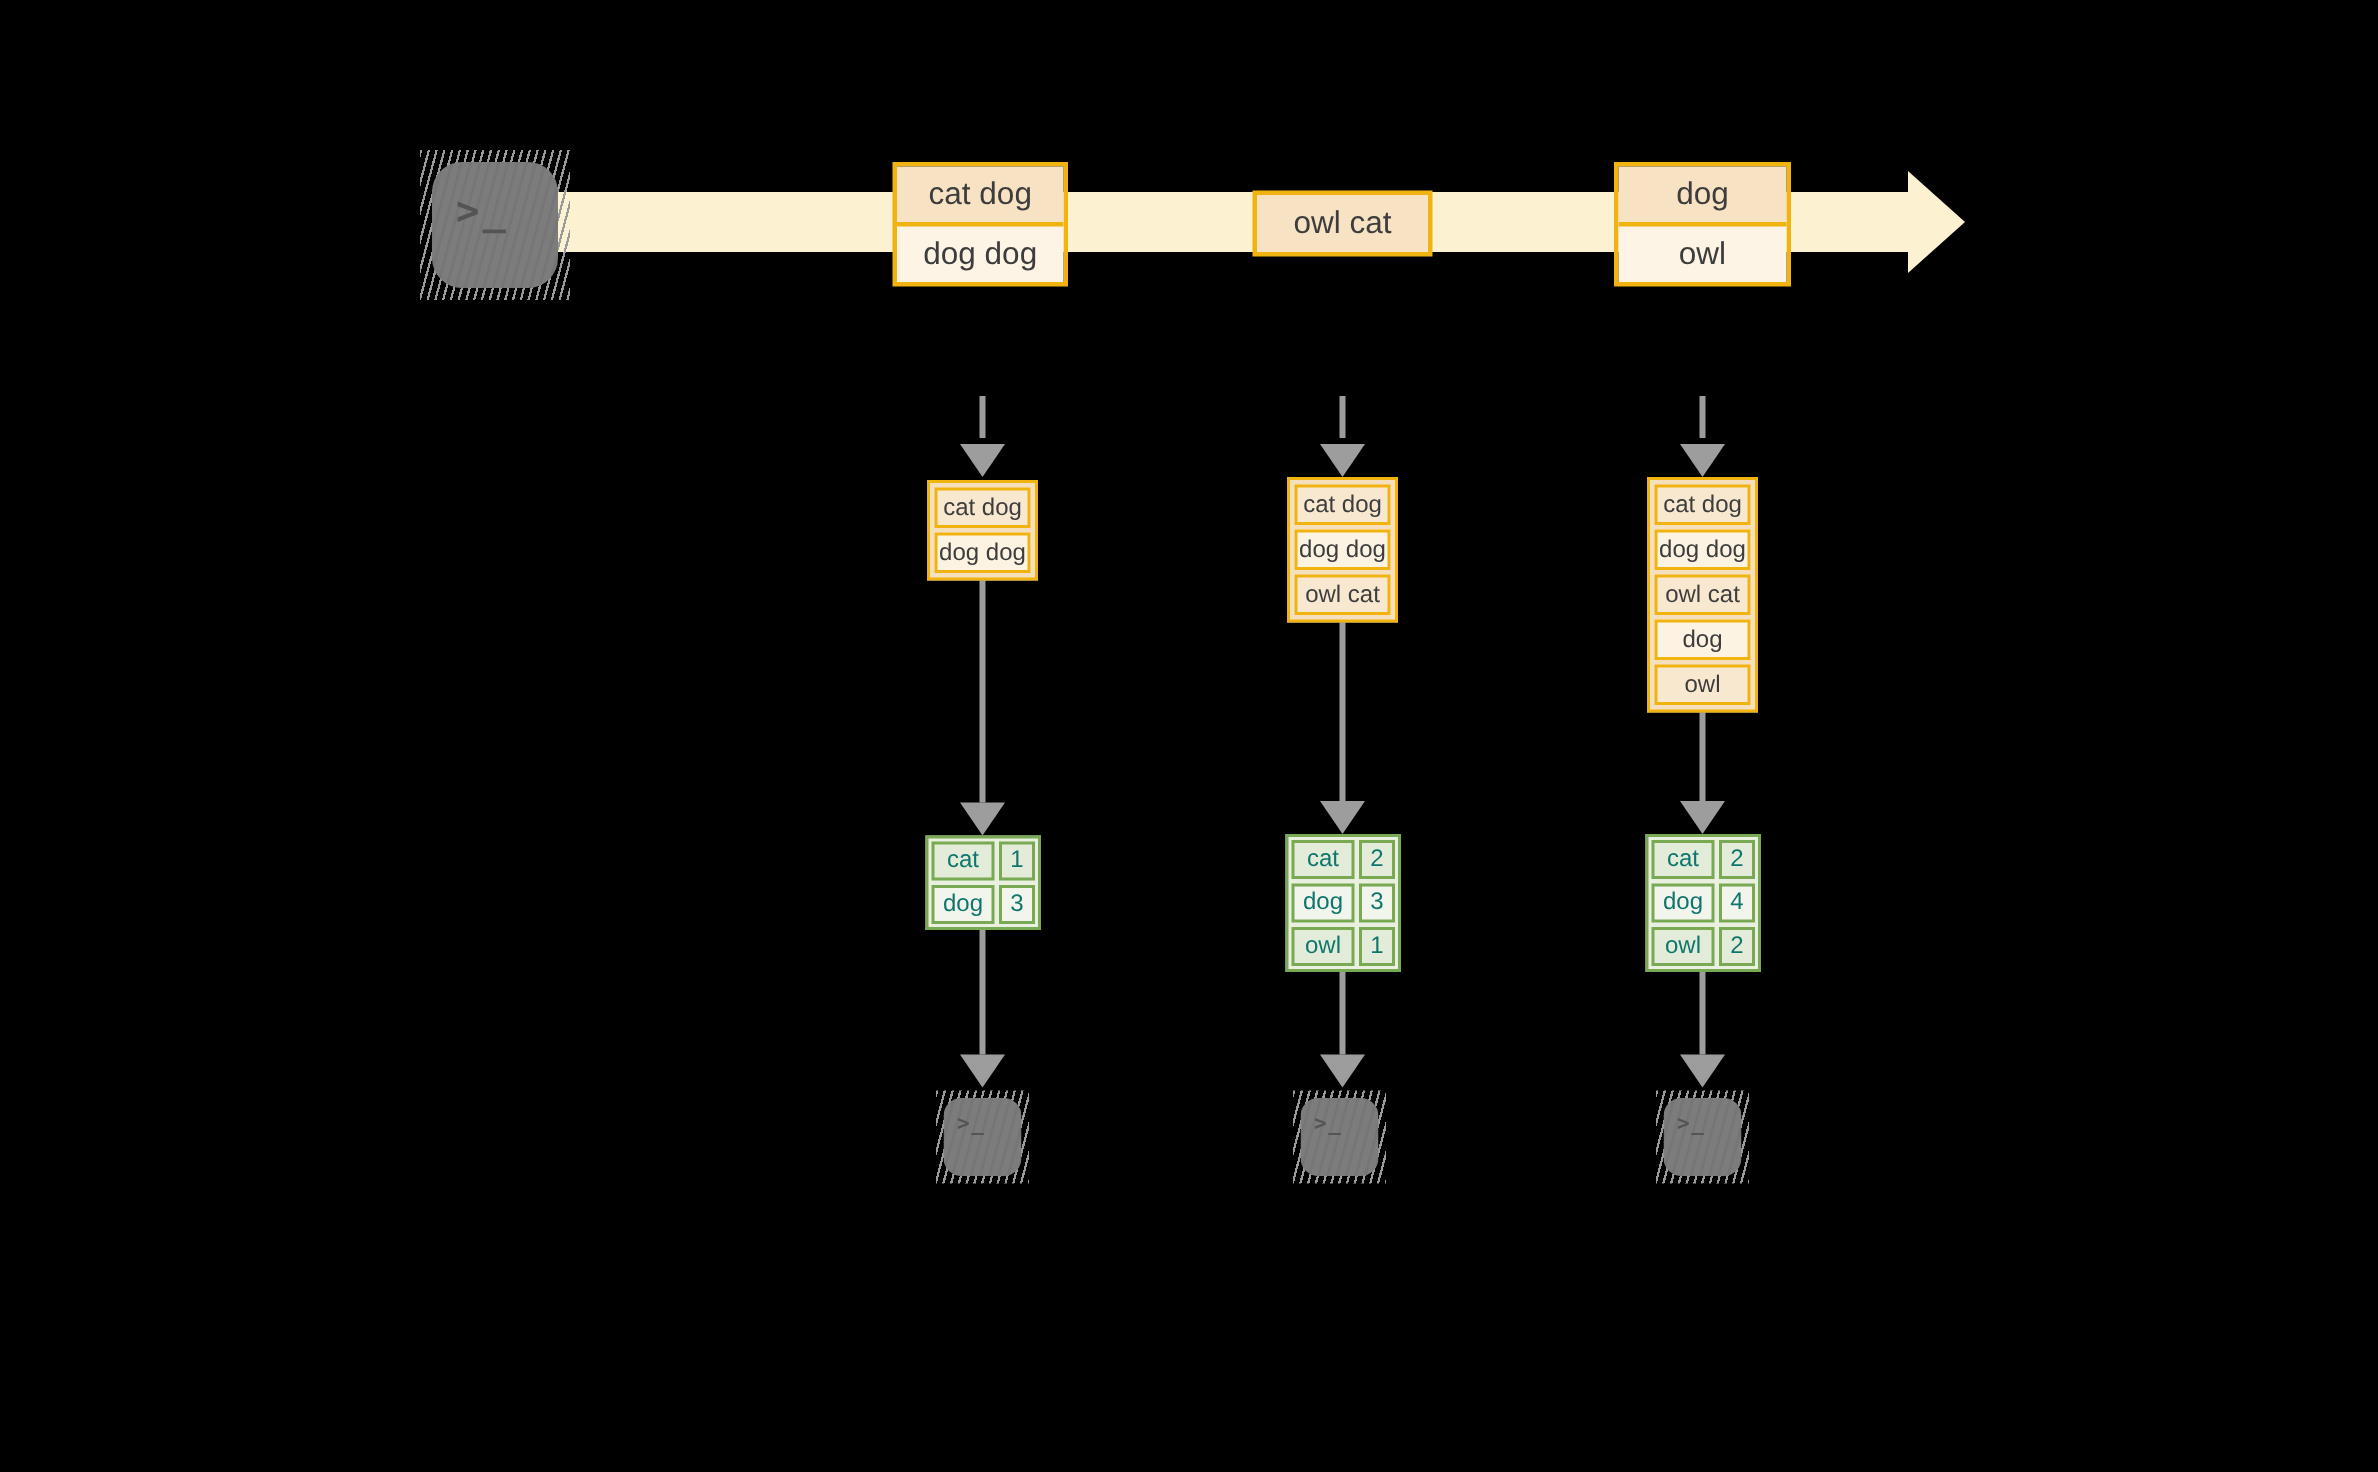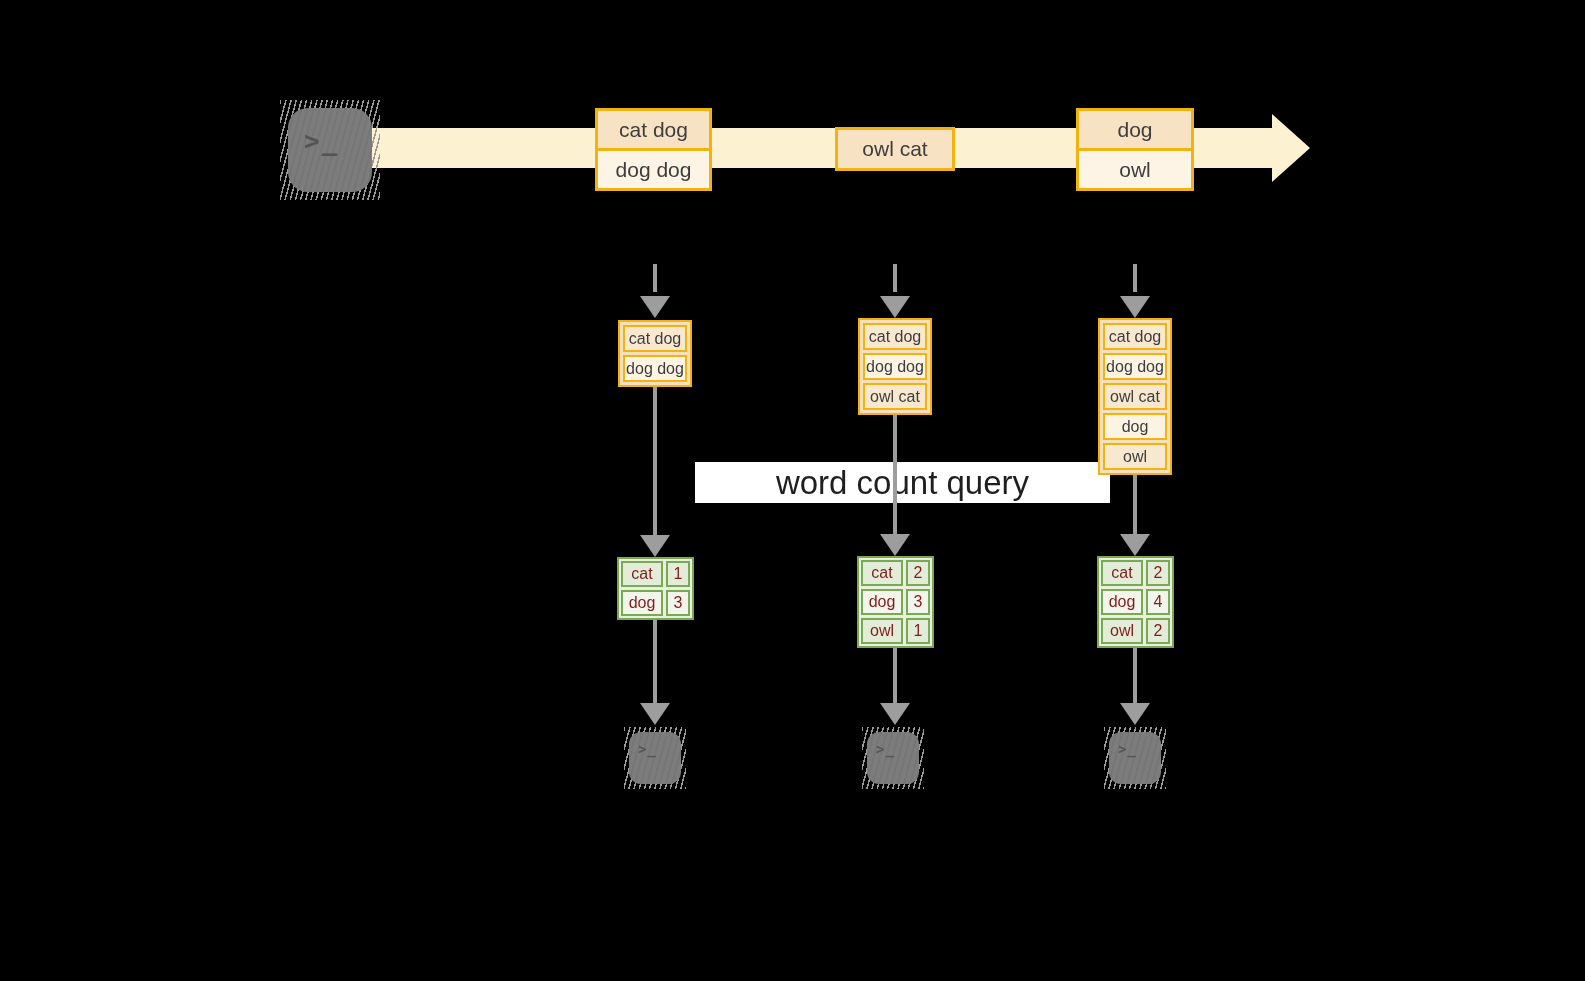--- a/index.html
+++ b/index.html
@@ -41,21 +41,21 @@
            display:flex; align-items:center; justify-content:center;
            font-size:16px; color:#3d3d3d; }
   .scell.peach { background:#f9e8d0; }
   .scell.cream { background:#fdf3e2; }
   
   .gtable { position:absolute; z-index:3; border:2px solid #79a953; background:#e9f0e0;
             padding:2px; display:grid; grid-template-columns:42px 24px; gap:3px;
             box-sizing:content-box; }
   .gcell { height:26px; border:2px solid #79a953; box-sizing:border-box;
            display:flex; align-items:center; justify-content:center;
-           font-size:16px; color:#7f1d1d; }
+           font-size:16px; color:#0f766e; }
   .gcell.ga { background:#e3ecd8; }
   .gcell.gb { background:#f1f5ec; }
   
   .vline { position:absolute; width:4px; background:#9d9d9d; z-index:2; }
   .vhead { position:absolute; width:0; height:0; z-index:2;
            border-left:15px solid transparent; border-right:15px solid transparent;
            border-top:22px solid #9d9d9d; }
   
   .banner { position:absolute; left:695px; top:462px; width:415px; height:41px;
             background:#ffffff; z-index:1; display:flex; align-items:center;
@@ -104,21 +104,20 @@
     <div class="scell peach">owl cat</div>
   </div>
   <div class="stack" style="left:1098px; top:318px;">
     <div class="scell peach">cat dog</div>
     <div class="scell cream">dog dog</div>
     <div class="scell peach">owl cat</div>
     <div class="scell cream">dog</div>
     <div class="scell peach">owl</div>
   </div>
 
-  <div class="banner">word count query</div>
 
   <div class="vline" style="left:653px; top:387px; height:148px;"></div>
   <div class="vhead" style="left:640px; top:535px;"></div>
   <div class="vline" style="left:893px; top:415px; height:119px;"></div>
   <div class="vhead" style="left:880px; top:534px;"></div>
   <div class="vline" style="left:1133px; top:475px; height:59px;"></div>
   <div class="vhead" style="left:1120px; top:534px;"></div>
 
   <div class="gtable" style="left:617px; top:557px;">
     <div class="gcell ga">cat</div>

